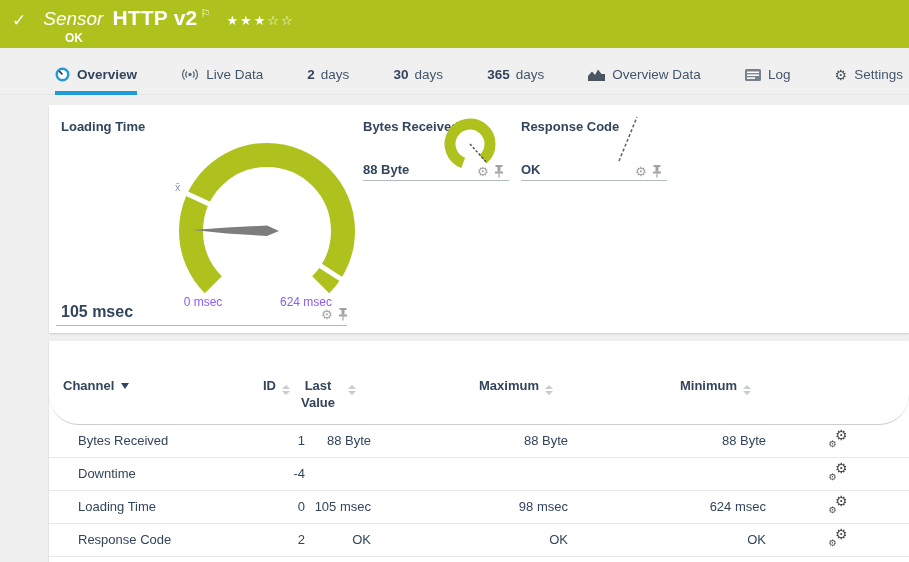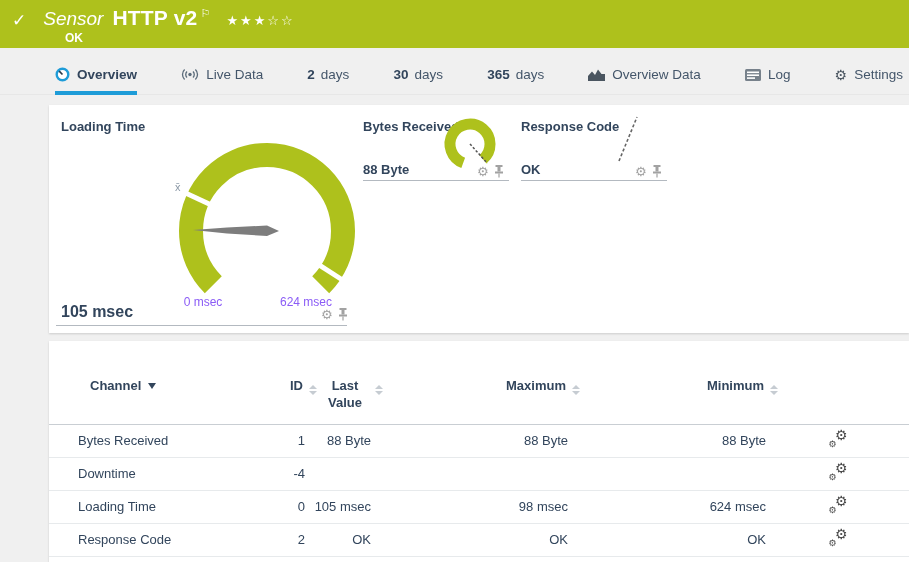--- a/index.html
+++ b/index.html
@@ -81,21 +81,21 @@
   .sg-gauge-bytes { position: absolute; left: 388px; top: 6px; }
   .sg-gauge-resp  { position: absolute; left: 558px; top: 4px; }
   .sg-value-bytes { position: absolute; left: 314px; top: 57px; }
   .sg-value-resp  { position: absolute; left: 472px; top: 57px; }
   .u-bytes { left: 314px; width: 146px; top: 75px; }
   .u-resp  { left: 472px; width: 146px; top: 75px; }
   .ip-bytes { left: 428px; top: 60px; }
   .ip-resp  { left: 586px; top: 60px; }
 
   
-  .tgrid { display: grid; grid-template-columns: 160px 67px 66px 197px 198px 144px 1fr; padding-left: 41px; }
+  .tgrid { display: grid; grid-template-columns: 160px 67px 66px 197px 198px 144px 1fr; padding-left: 14px; border-radius: 30px; }
   .thead .tcell { padding-top: 37px; padding-bottom: 12px; font-weight: 700; font-size: 13px; color: #32455c; }
   .thead { border-bottom: 1px solid #c9ced3; }
   .tcell { font-size: 13px; color: #32455c; }
   .c-right { text-align: right; }
   .c-center { text-align: center; }
   .lastv-head { display: inline-block; width: 48px; text-align: center; line-height: 1.3; vertical-align: top; }
   .trow { display: grid; grid-template-columns: 160px 67px 66px 197px 198px 144px 1fr; padding-left: 29px; align-items: center; height: 33px; border-bottom: 1px solid #e7eaec; }
   .trow:last-child { border-bottom: 1px solid #e7eaec; }
 
   .sort-stack { display: inline-flex; flex-direction: column; gap: 2px; margin-left: 6px; vertical-align: 1px; }

